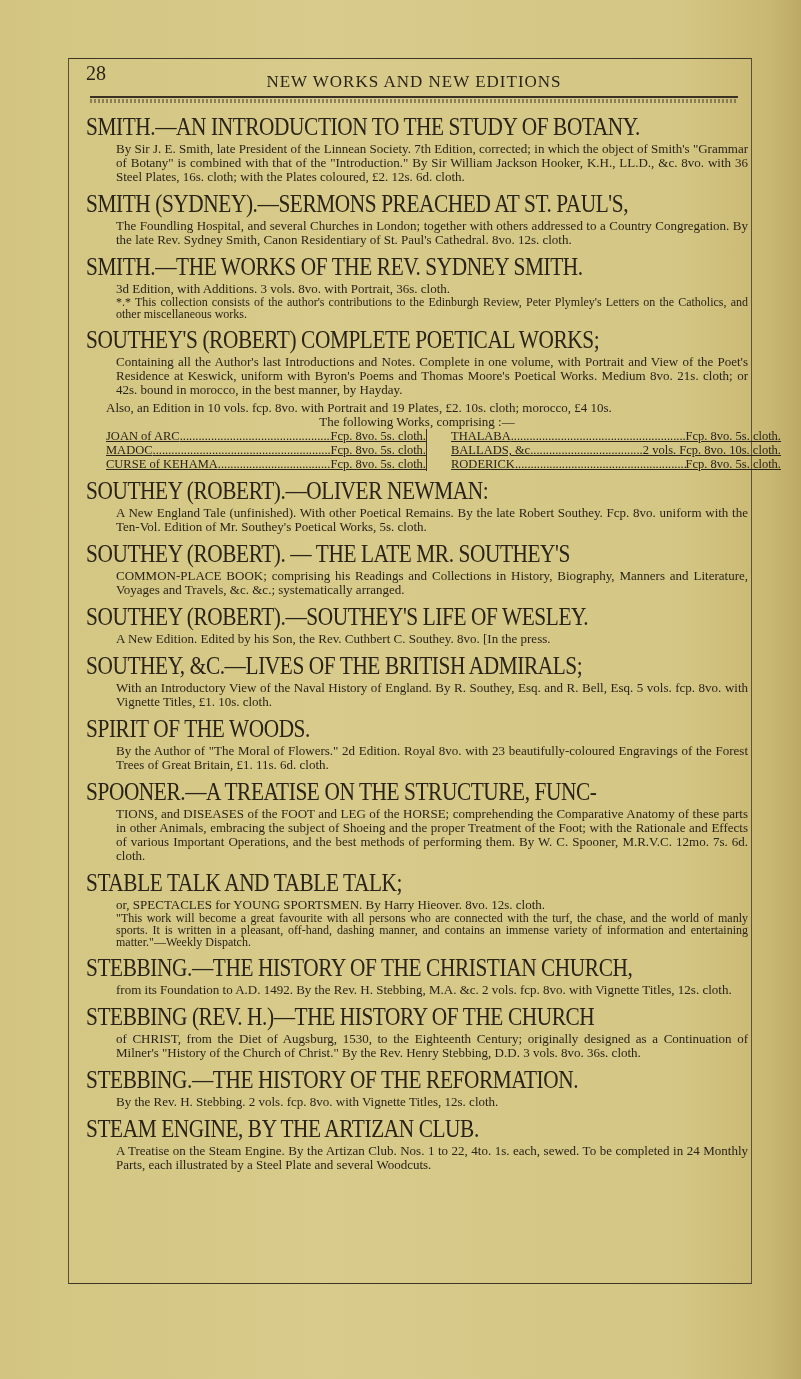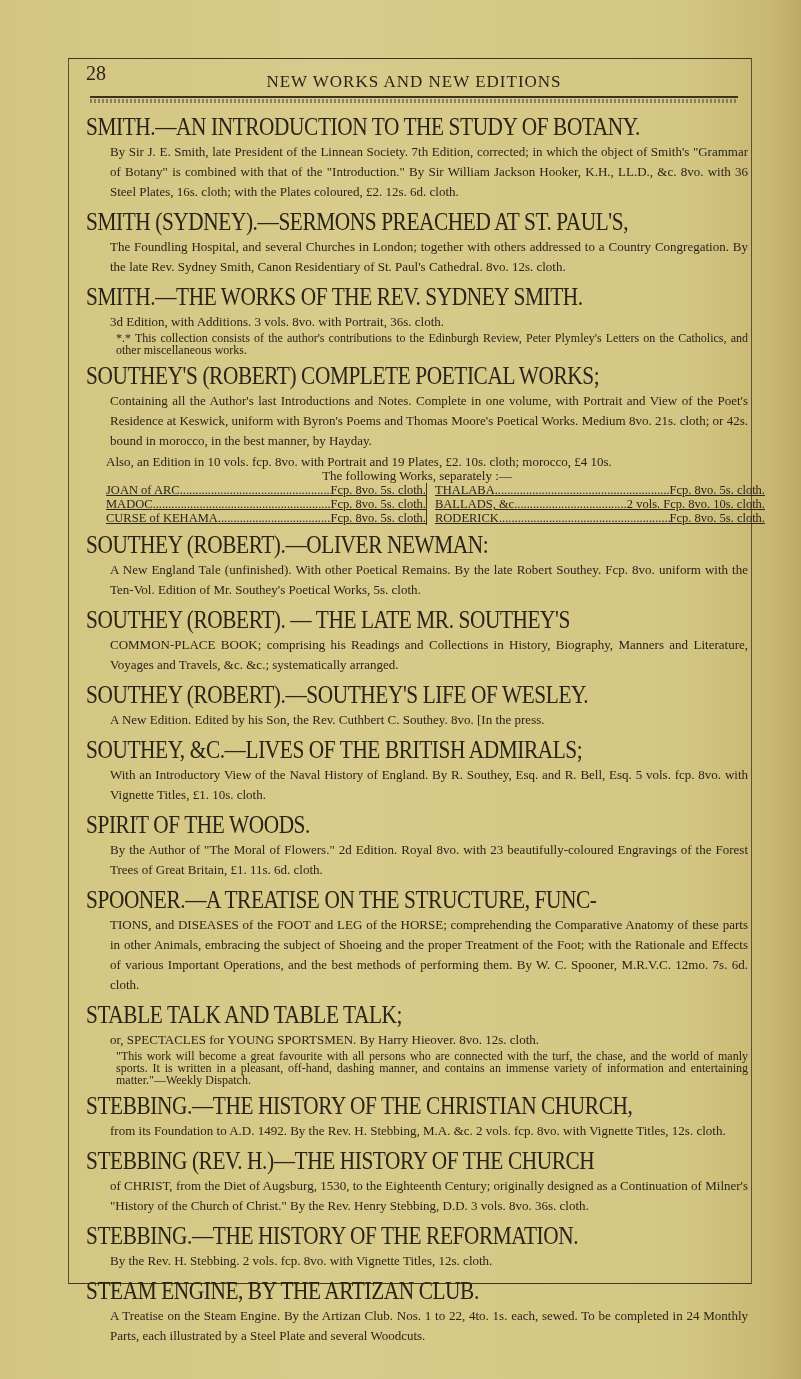--- a/index.html
+++ b/index.html
@@ -23,27 +23,27 @@
   .head-wavy { position:absolute; left:90px; top:99px; width:648px; height:4px;
     background: repeating-linear-gradient(90deg, #5c4f36 0 2px, transparent 2px 4px); opacity:.6; }
   .content { position:absolute; left:86px; top:112px; width:662px; }
   .entry { margin:0 0 5px 0; }
   .entry-title {
     font-family:"Liberation Serif","DejaVu Serif",serif;
     font-size:26px; line-height:30px; letter-spacing:-0.5px;
     transform:scaleX(0.82); transform-origin:left; white-space:nowrap;
     display:block; text-transform:uppercase;
   }
-  .entry-body { font-size:13px; line-height:20px; margin-left:24px; text-align:justify; }
+  .entry-body { font-size:13px; line-height:14px; margin-left:30px; text-align:justify; }
   .note-small { font-size:12px; line-height:12px; margin-left:30px; text-align:justify; }
   .also { font-size:13px; line-height:14px; margin-left:20px; margin-top:4px; }
   .sep-head { text-align:center; font-size:13px; line-height:14px; }
   .works-grid { display:flex; font-size:12.5px; line-height:14px; margin-left:20px; }
   .works-col { width:320px; }
-  .works-col.right { border-left:1px solid #3a3122; padding-left:8px; width:330px; }
+  .works-col.right { border-left:1px solid #3a3122; padding-left:24px; width:330px; }
   .work-row { display:flex;text-decoration:underline; }
   .work-name { white-space:nowrap; }
   .dots { flex:1; overflow:hidden; white-space:nowrap; }
   .dots::after { content:"................................................................"; }
   .work-detail { white-space:nowrap; }
   .in-press { text-align:right; font-style:italic; font-size:13px; line-height:14px; }
 </style>
 </head>
 <body>
 
@@ -71,21 +71,21 @@
   <div class="entry">
     <span class="entry-title">SMITH.—THE WORKS OF THE REV. SYDNEY SMITH.</span>
     <div class="entry-body">3d Edition, with Additions. 3 vols. 8vo. with Portrait, 36s. cloth.</div>
     <div class="note-small">*.* This collection consists of the author's contributions to the Edinburgh Review, Peter Plymley's Letters on the Catholics, and other miscellaneous works.</div>
   </div>
 
   <div class="entry">
     <span class="entry-title">SOUTHEY'S (ROBERT) COMPLETE POETICAL WORKS;</span>
     <div class="entry-body">Containing all the Author's last Introductions and Notes. Complete in one volume, with Portrait and View of the Poet's Residence at Keswick, uniform with Byron's Poems and Thomas Moore's Poetical Works. Medium 8vo. 21s. cloth; or 42s. bound in morocco, in the best manner, by Hayday.</div>
     <div class="also">Also, an Edition in 10 vols. fcp. 8vo. with Portrait and 19 Plates, £2. 10s. cloth; morocco, £4 10s.</div>
-    <div class="sep-head">The following Works, separately :—</div>
+    <div class="sep-head">The following Works, comprising :—</div>
     <div class="works-grid">
       <div class="works-col">
         <div class="work-row">
           <span class="work-name">JOAN of ARC</span>
             <span class="dots"></span>
             <span class="work-detail">Fcp. 8vo. 5s. cloth.</span>
         </div>
         <div class="work-row">
           <span class="work-name">MADOC</span>
             <span class="dots"></span>

